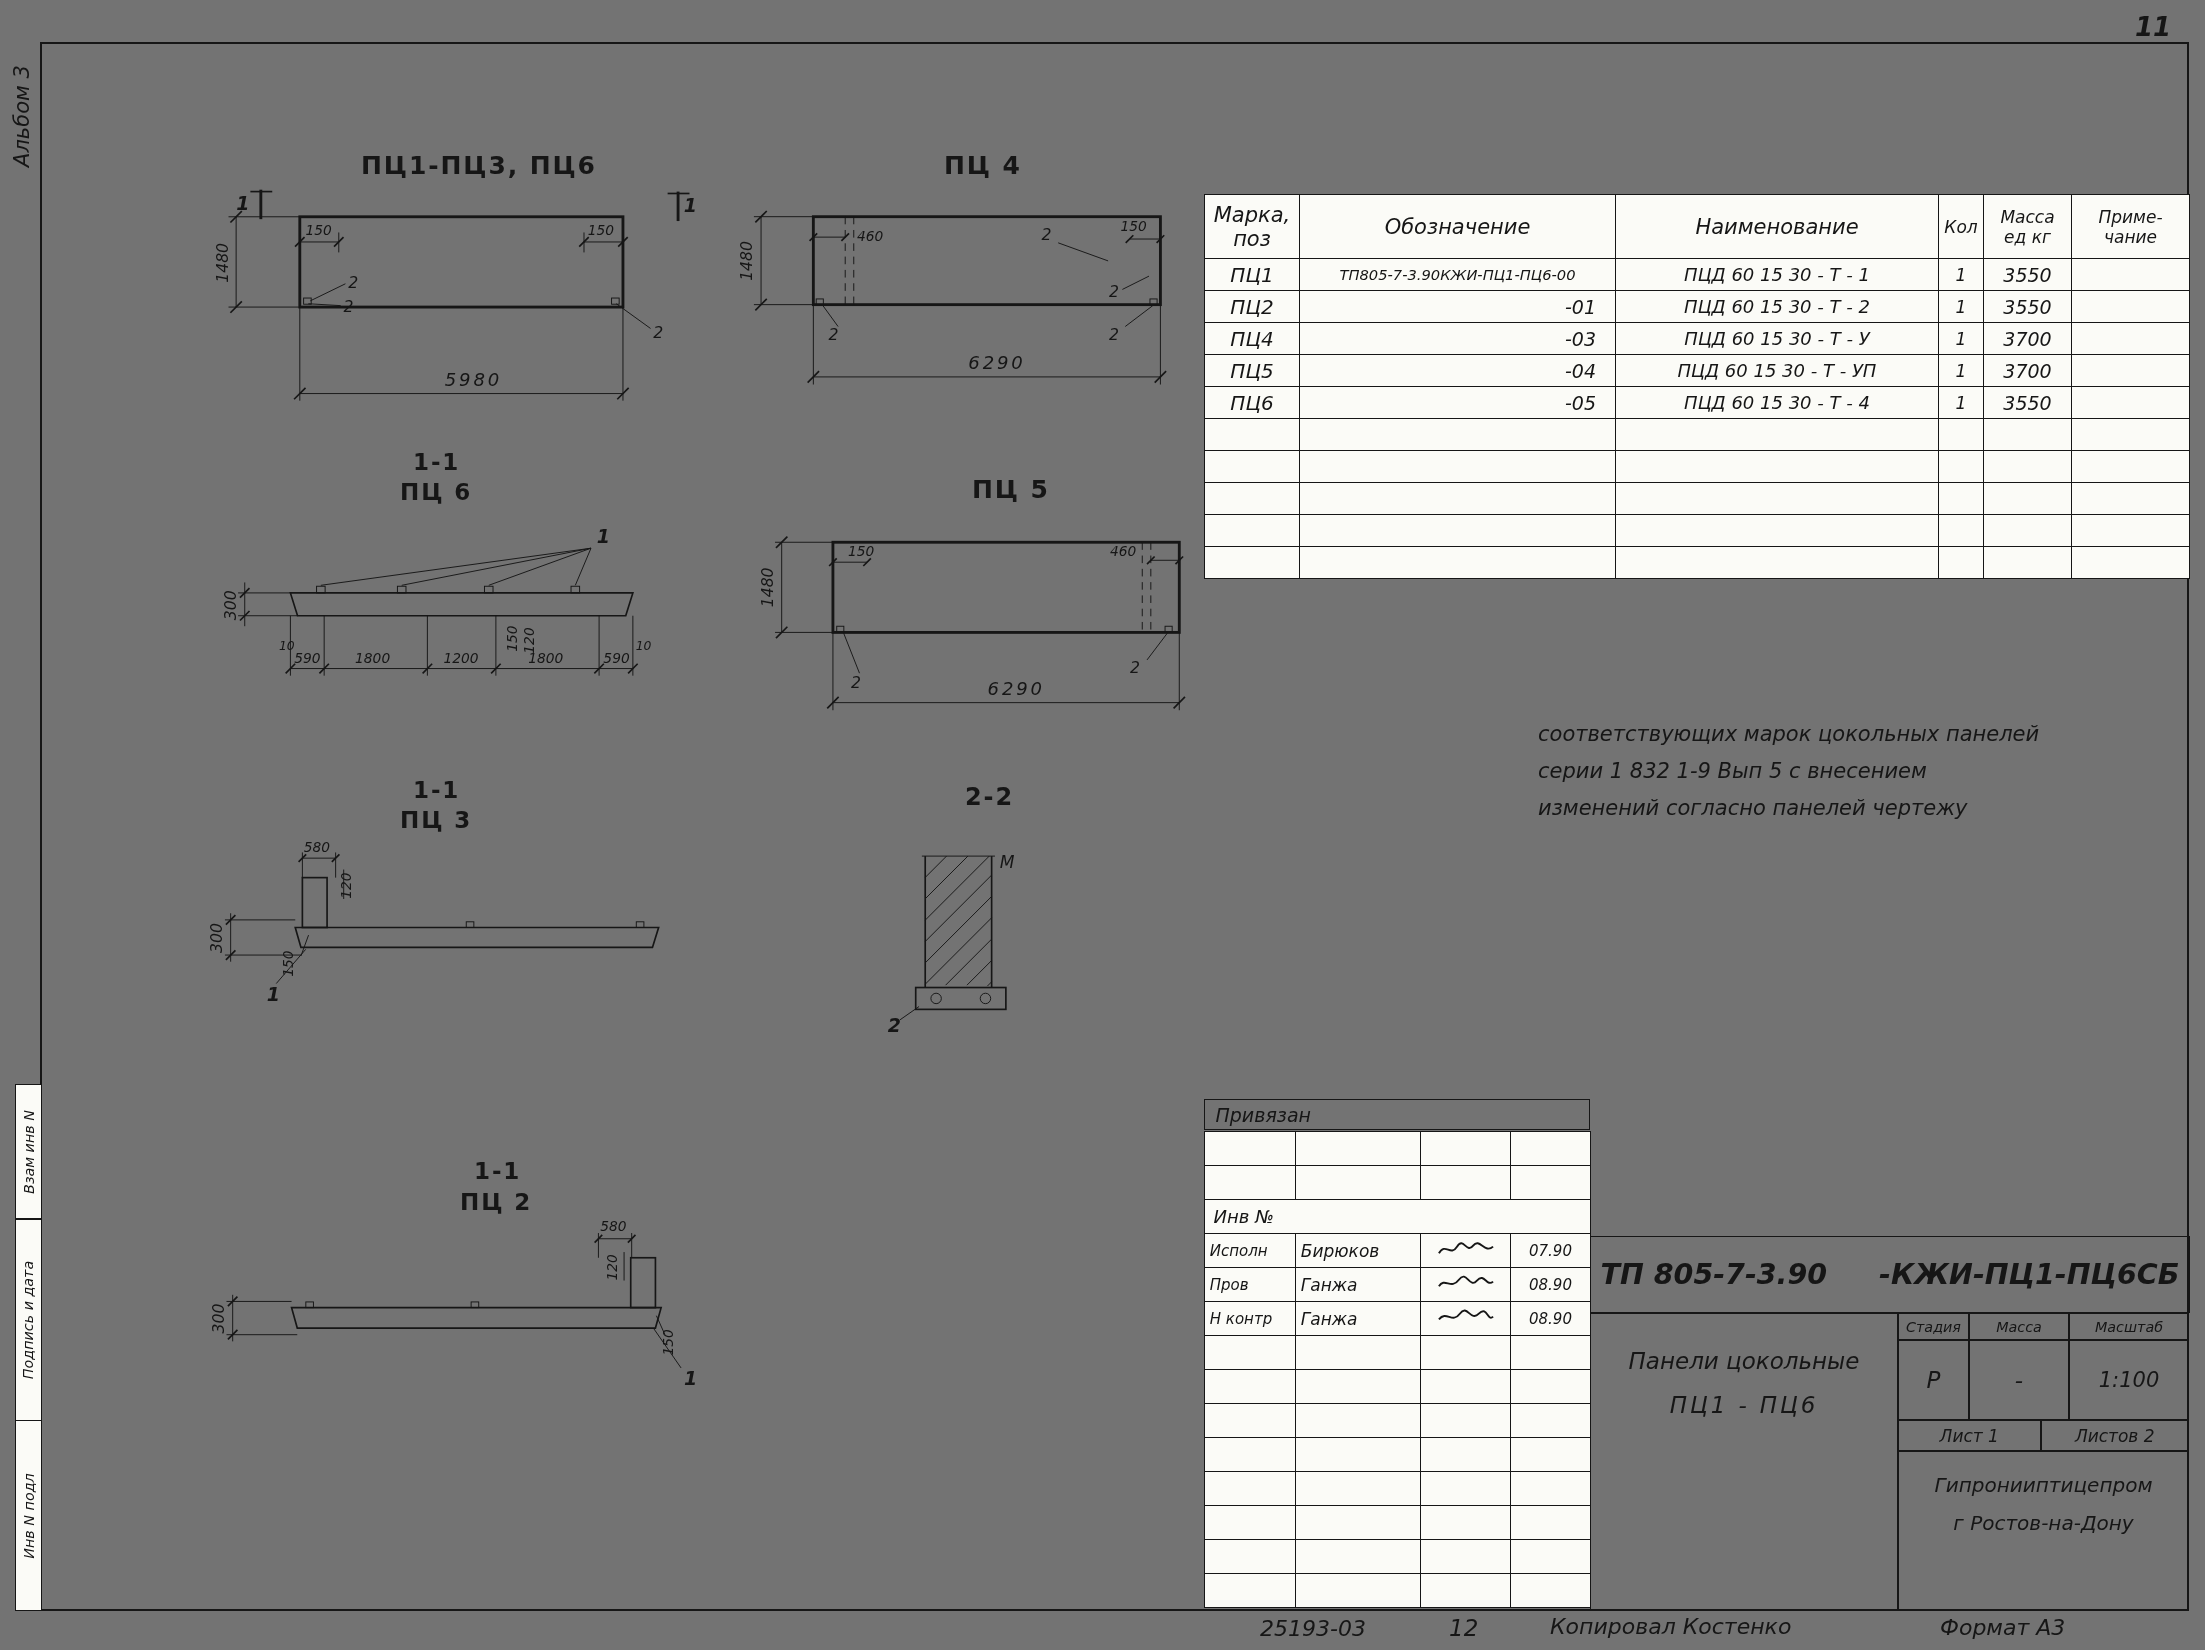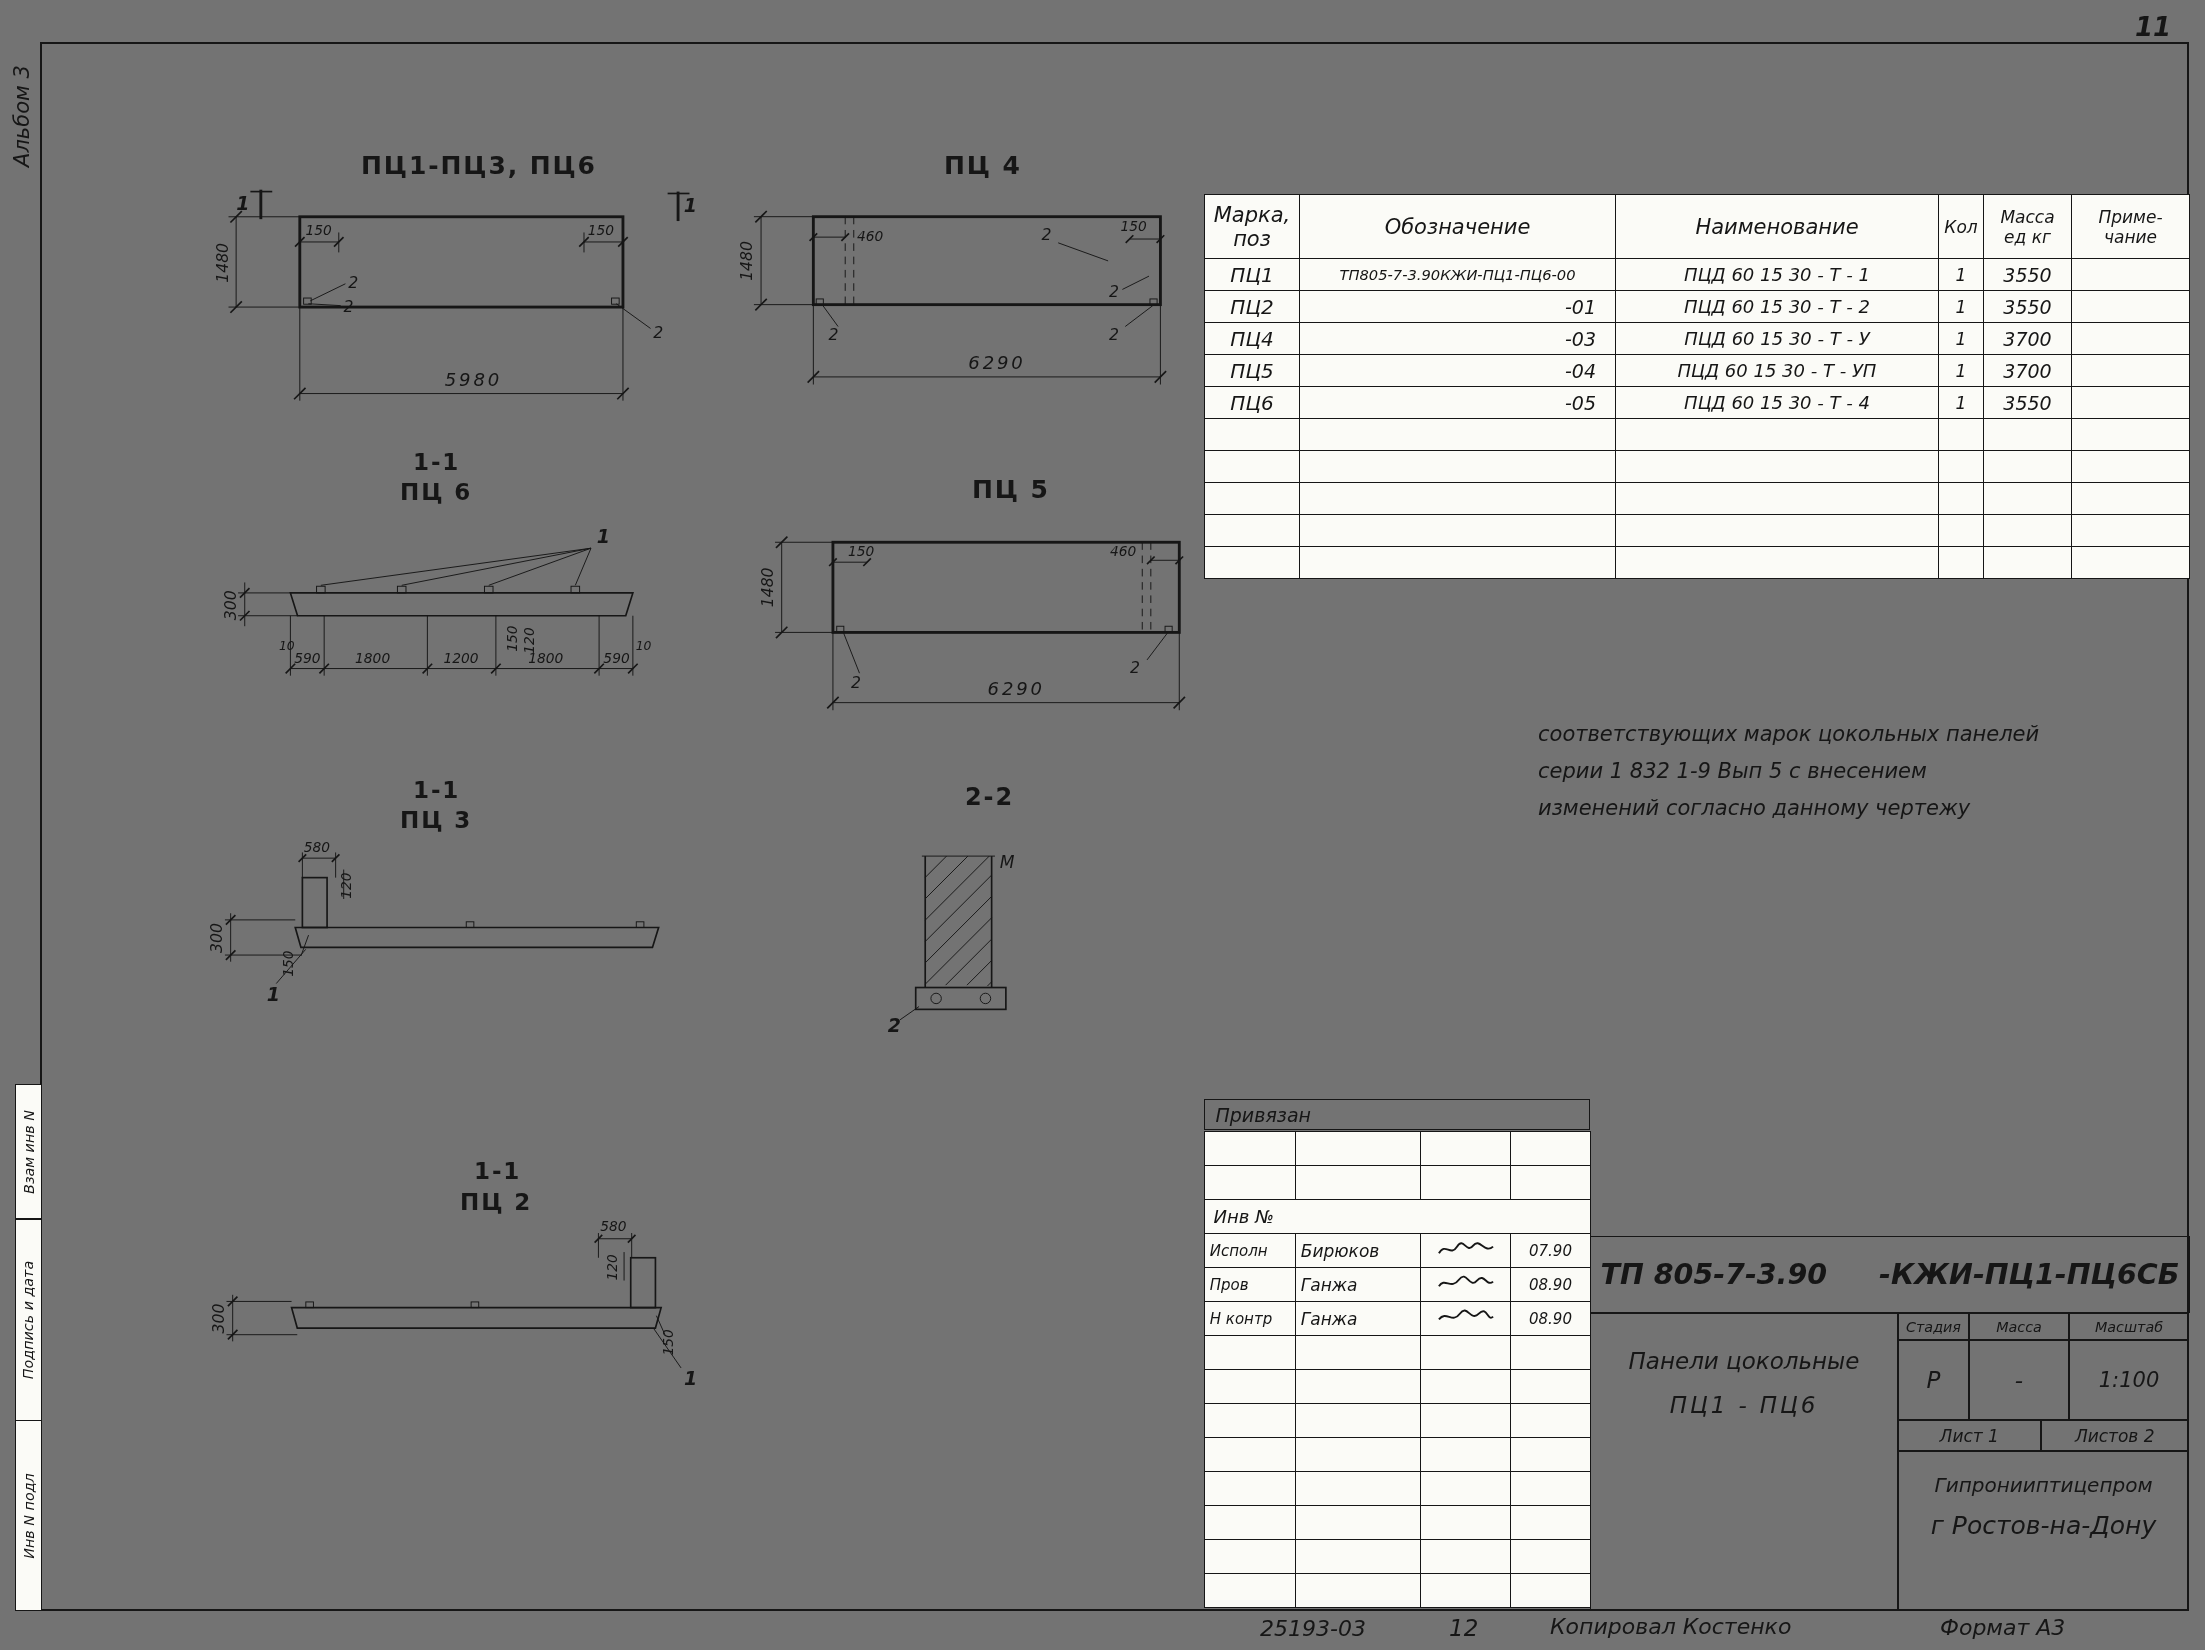--- a/index.html
+++ b/index.html
@@ -427,21 +427,21 @@
           <td></td>
           <td></td>
           <td></td>
         </tr>
   </tbody>
     </table>
 
   <div class="abs" style="left:1538px; top:716px;">
     <div class="note-line">соответствующих марок цокольных панелей</div>
     <div class="note-line">серии 1 832 1-9  Вып 5  с внесением</div>
-    <div class="note-line">изменений согласно данному чертежу</div>
+    <div class="note-line">изменений согласно панелей чертежу</div>
   </div>
 
   <div class="abs frame3 hw" style="left:1204px; top:1099px; width:386px; height:31px; font-size:19px; padding-left:10.5px; display:flex; align-items:center;">Привязан</div>
 
   <table class="abs grid" style="left:1204px; top:1131px;">
     <colgroup>
         <col style="width:91px">
         <col style="width:125px">
         <col style="width:90px">
         <col style="width:80px">
@@ -562,21 +562,21 @@
     <div class="cell" style="width:71px; font-size:23px;">Р</div>
     <div class="cell" style="width:100px; font-size:23px;">-</div>
     <div class="cell" style="width:120px; font-size:21px;">1:100</div>
   </div>
   <div class="abs" style="left:1898px; top:1420px; width:291px; height:31px; display:flex;">
     <div class="cell" style="width:143px; font-size:17px;">Лист 1</div>
     <div class="cell" style="width:149px; font-size:17px;">Листов 2</div>
   </div>
   <div class="abs frame3" style="left:1898px; top:1451px; width:291px; height:159px; display:flex; flex-direction:column; align-items:center; padding-top:21px; gap:14px;">
     <div class="hw" style="font-size:20px;">Гипронииптицепром</div>
-    <div class="hw" style="font-size:25px;">г Ростов-на-Дону</div>
+    <div class="hw" style="font-size:20px;">г Ростов-на-Дону</div>
   </div>
 
   <div class="abs hw" style="left:1260px; top:1616px; font-size:22px;">25193-03</div>
   <div class="abs hw" style="left:1449px; top:1615px; font-size:23px;">12</div>
   <div class="abs hw" style="left:1550px; top:1614px; font-size:22px;">Копировал Костенко</div>
   <div class="abs hw" style="left:1940px; top:1615px; font-size:22px;">Формат А3</div>
 
 </div>
 
 

